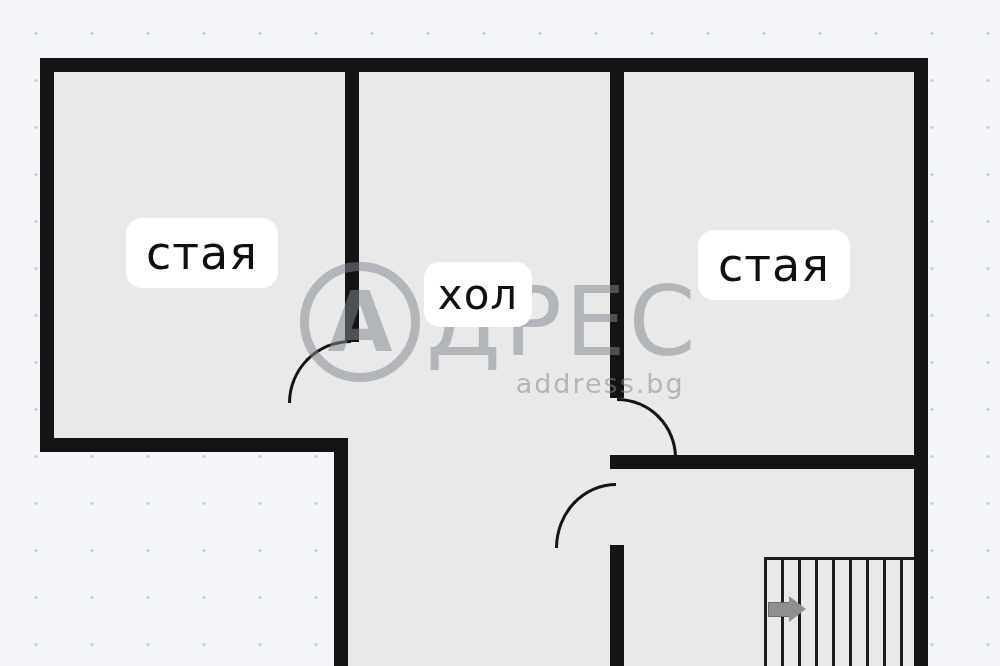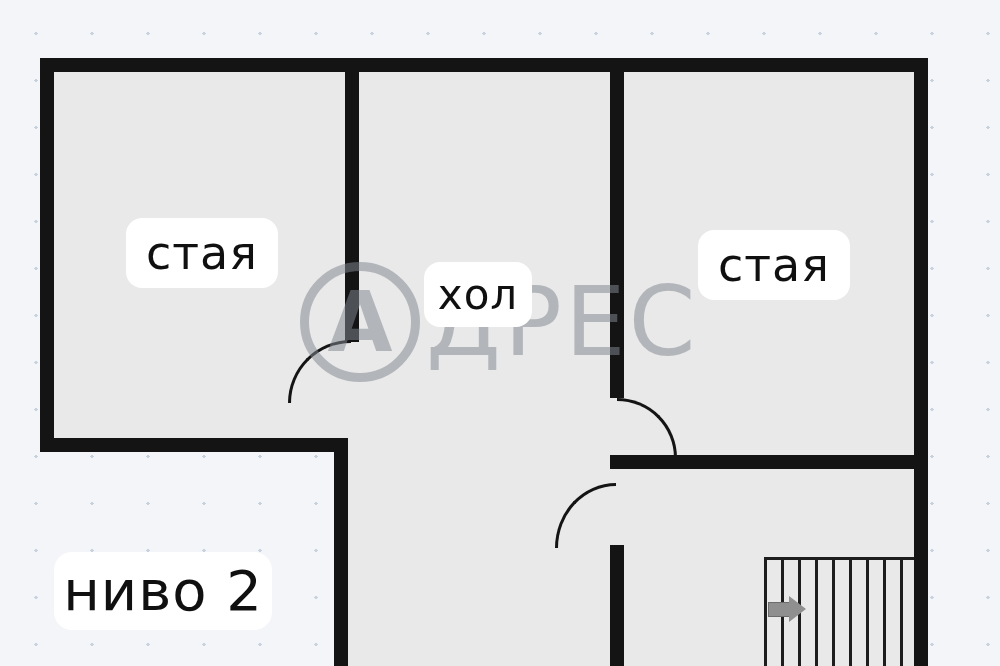--- a/index.html
+++ b/index.html
@@ -79,20 +79,20 @@
     <span class="head"></span>
   </div>
 
   <div class="watermark">
     <div class="wm-row">
       <div class="wm-circle">
         <span>А</span>
       </div>
       <div class="wm-brand">ДРЕС</div>
     </div>
+    <div class="wm-site">address.bg</div>
   </div>
 
   <div class="tag tag-staya-left">стая</div>
   <div class="tag tag-hol">хол</div>
   <div class="tag tag-staya-right">стая</div>
-  <div class="tag tag-nivo">ниво 2</div>
 
 </div>
 
 </body></html>

